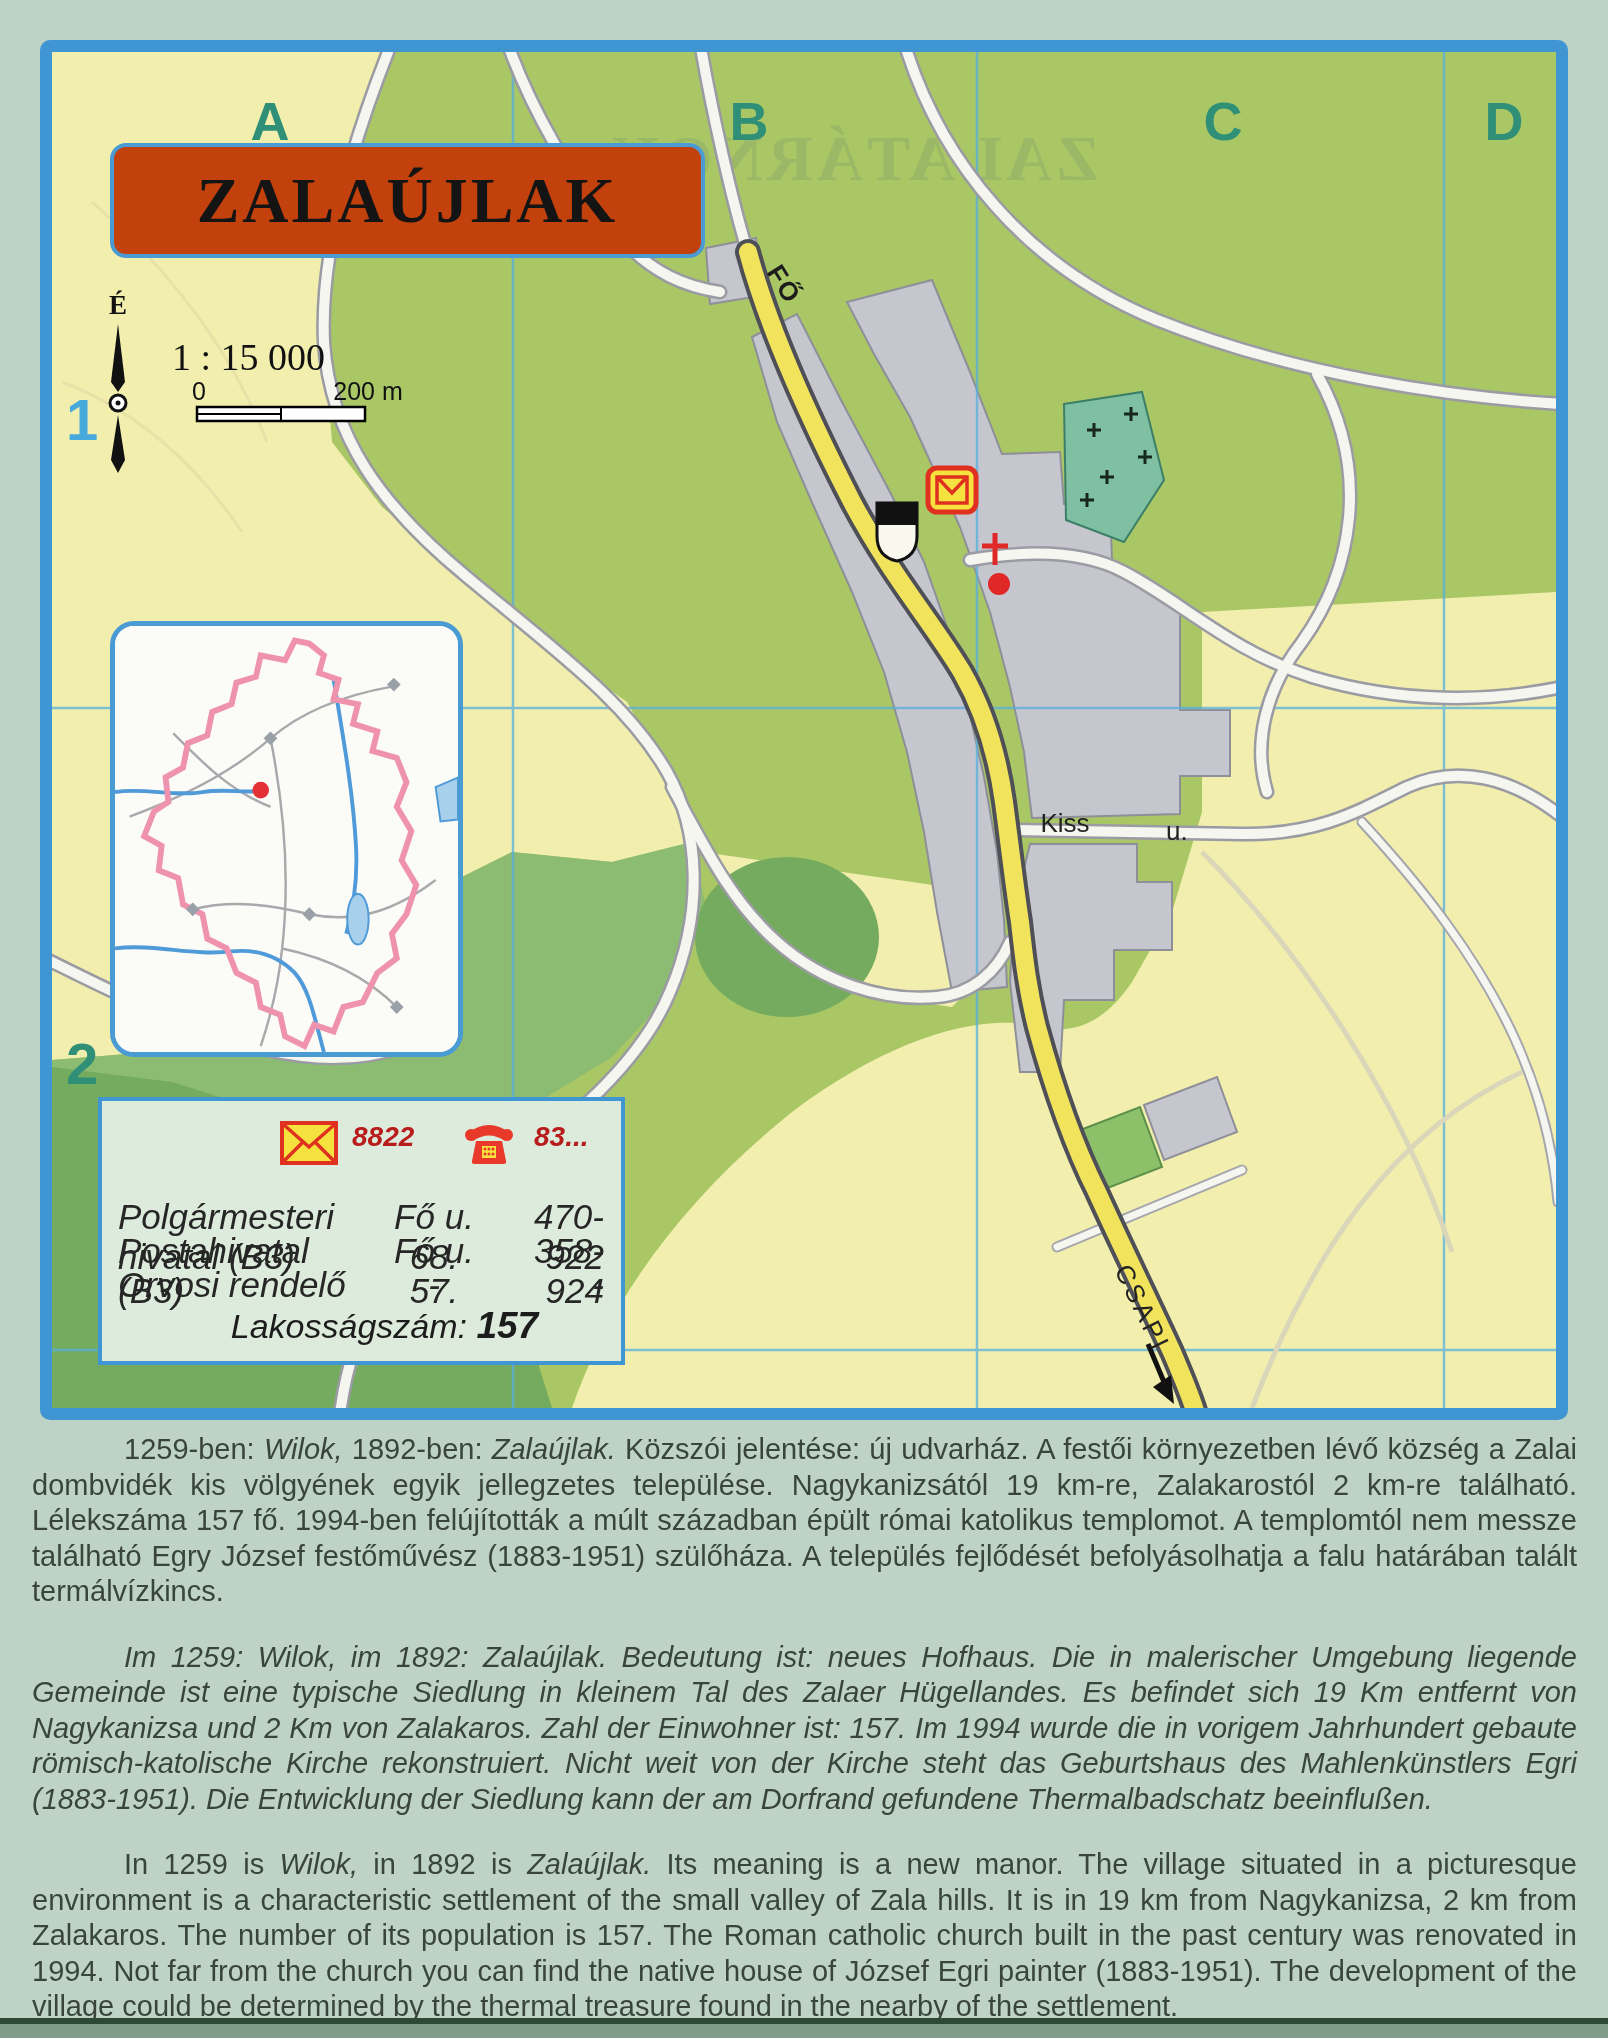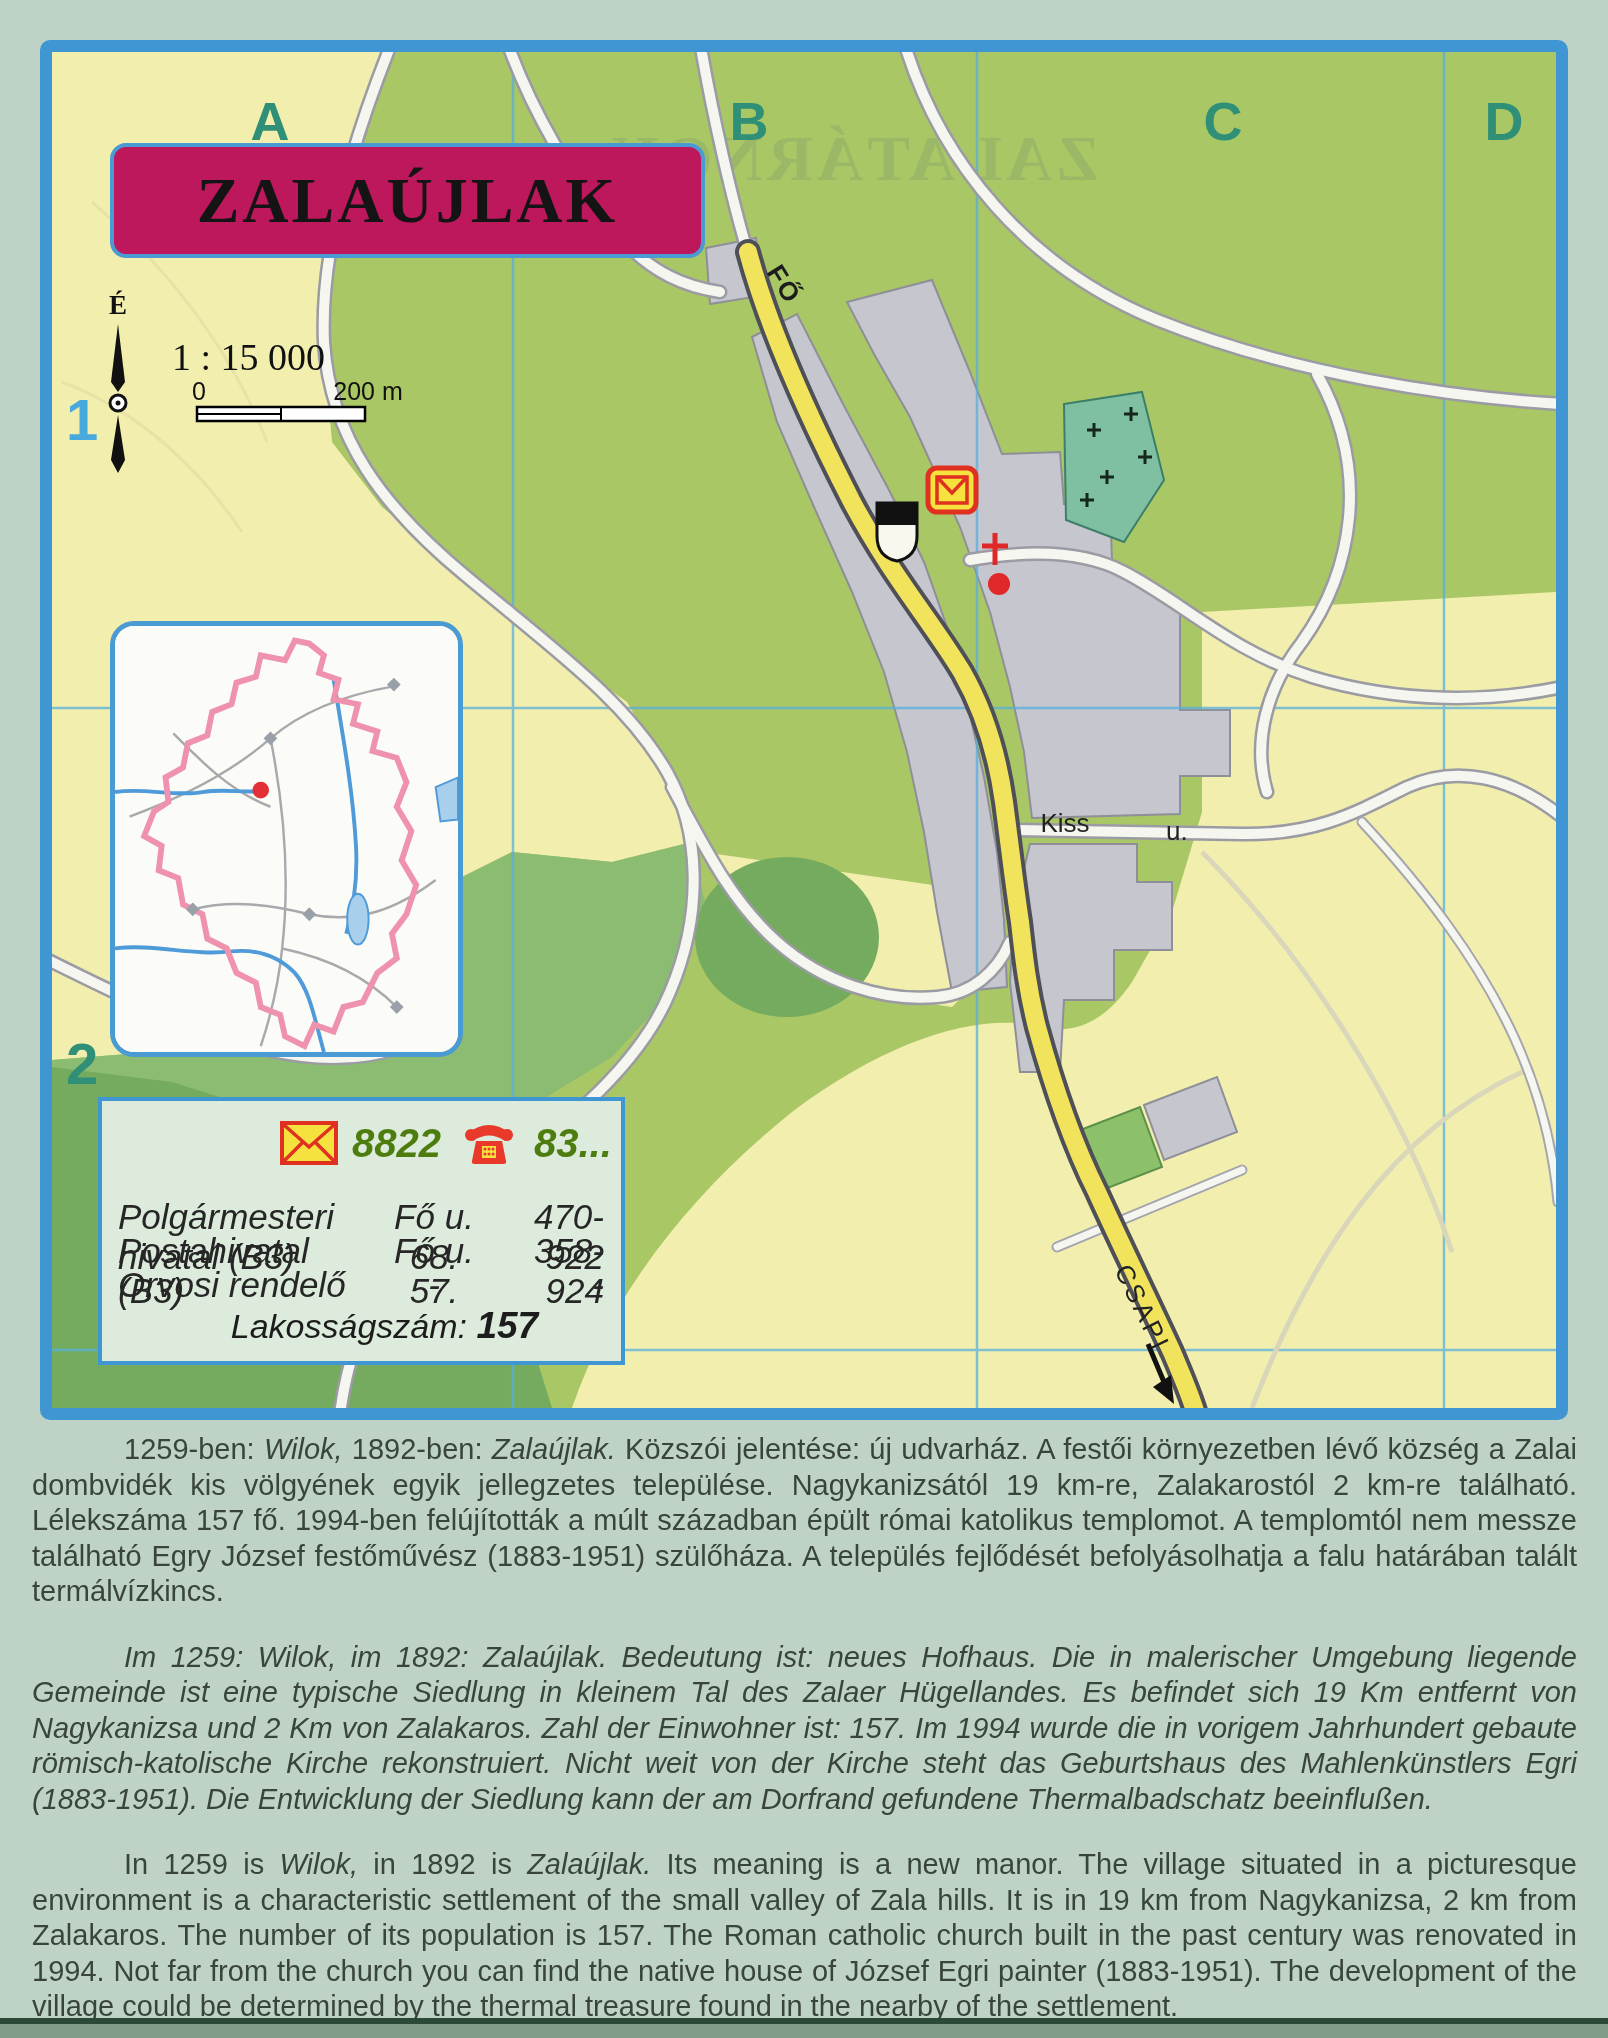--- a/index.html
+++ b/index.html
@@ -14,35 +14,35 @@
   .row-num-1{font:bold 58px "Liberation Sans",sans-serif;fill:#47a9dc;}
   .row-num-2{font:bold 58px "Liberation Sans",sans-serif;fill:#2f9077;}
   .street-lbl{font:bold 26px "Liberation Sans",sans-serif;fill:#1c1c1c;letter-spacing:2px;}
   .street-lbl2{font:26px "Liberation Sans",sans-serif;fill:#222;}
   .scale-num{font:38px "Liberation Serif",serif;fill:#111;}
   .scale-small{font:25px "Liberation Sans",sans-serif;fill:#111;}
   .north-lbl{font:bold 27px "Liberation Serif",serif;fill:#111;}
   .ghost{font:bold 64px "Liberation Serif",serif;fill:rgba(60,80,120,0.12);letter-spacing:4px;}
   
   .title-box{position:absolute;left:58px;top:91px;width:595px;height:115px;
-             background:#be185d;border:4px solid #4a9ad4;border-radius:16px;
+             background:#c2410c;border:4px solid #4a9ad4;border-radius:16px;
              box-sizing:border-box;display:flex;align-items:center;justify-content:center;}
   .title-box h1{margin:0;font-family:"Liberation Serif",serif;font-weight:bold;
                 font-size:64px;letter-spacing:3px;color:#141414;}
   
   .inset{position:absolute;left:58px;top:569px;width:353px;height:436px;box-sizing:border-box;
          background:#fbfbf7;border:5px solid #4a9ad4;border-radius:24px;overflow:hidden;}
   .inset svg{width:100%;height:100%;display:block;}
   
   .info-box{position:absolute;left:46px;top:1045px;width:527px;height:268px;box-sizing:border-box;
             background:#dcebdb;border:4px solid #3f96d2;}
   .code-row{position:absolute;left:0;top:18px;width:100%;height:52px;}
   .env-icon{position:absolute;left:178px;top:2px;width:58px;height:44px;}
   .phone-icon{position:absolute;left:362px;top:2px;width:50px;height:44px;}
-  .big-code{position:absolute;top:2px;font-size:40px;font-weight:bold;font-style:italic;color:#4d7c0f;}
+  .big-code{position:absolute;top:2px;font-size:28px;font-weight:bold;font-style:italic;color:#b91c1c;}
   .big-code.pc{left:250px;} .big-code.ph{left:432px;}
   .facility-rows{position:absolute;left:16px;top:96px;width:492px;}
   .facility-row{display:grid;grid-template-columns:252px 128px 1fr;height:34px;
                 font-size:35px;font-style:italic;color:#262626;align-items:center;}
   .facility-row .c1{text-align:left;}
   .facility-row .c2{text-align:center;}
   .facility-row .c3{text-align:right;padding-right:6px;}
   .population{position:absolute;left:0;bottom:14px;width:100%;text-align:center;
               padding-left:46px;box-sizing:border-box;font-style:italic;
               font-size:34px;color:#1c1c1c;}

